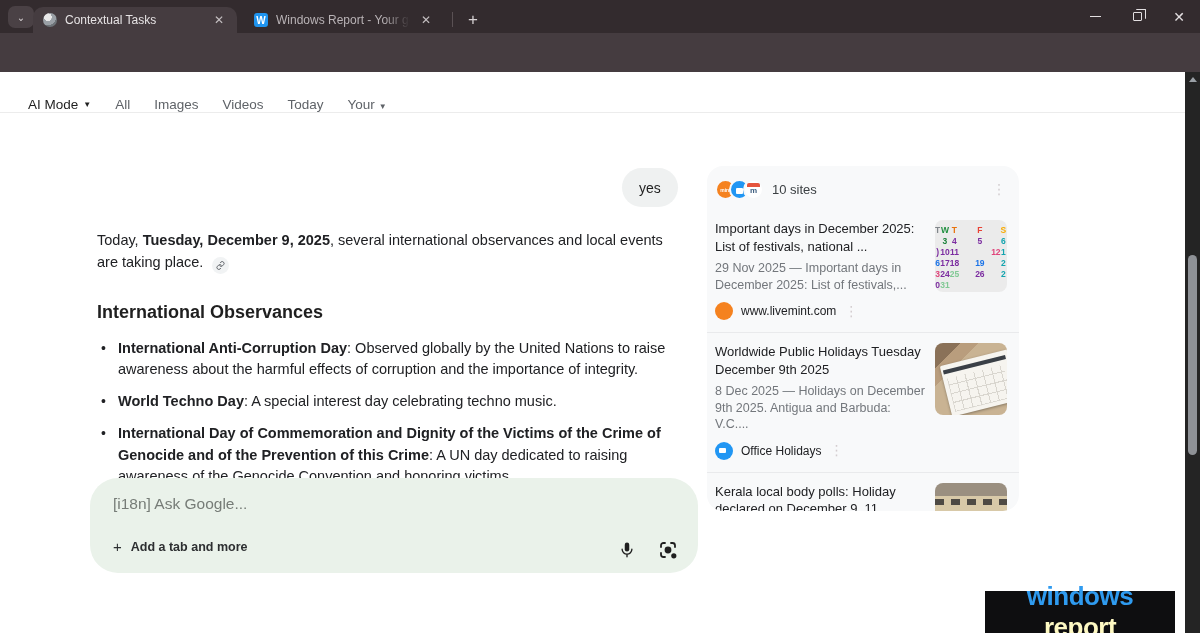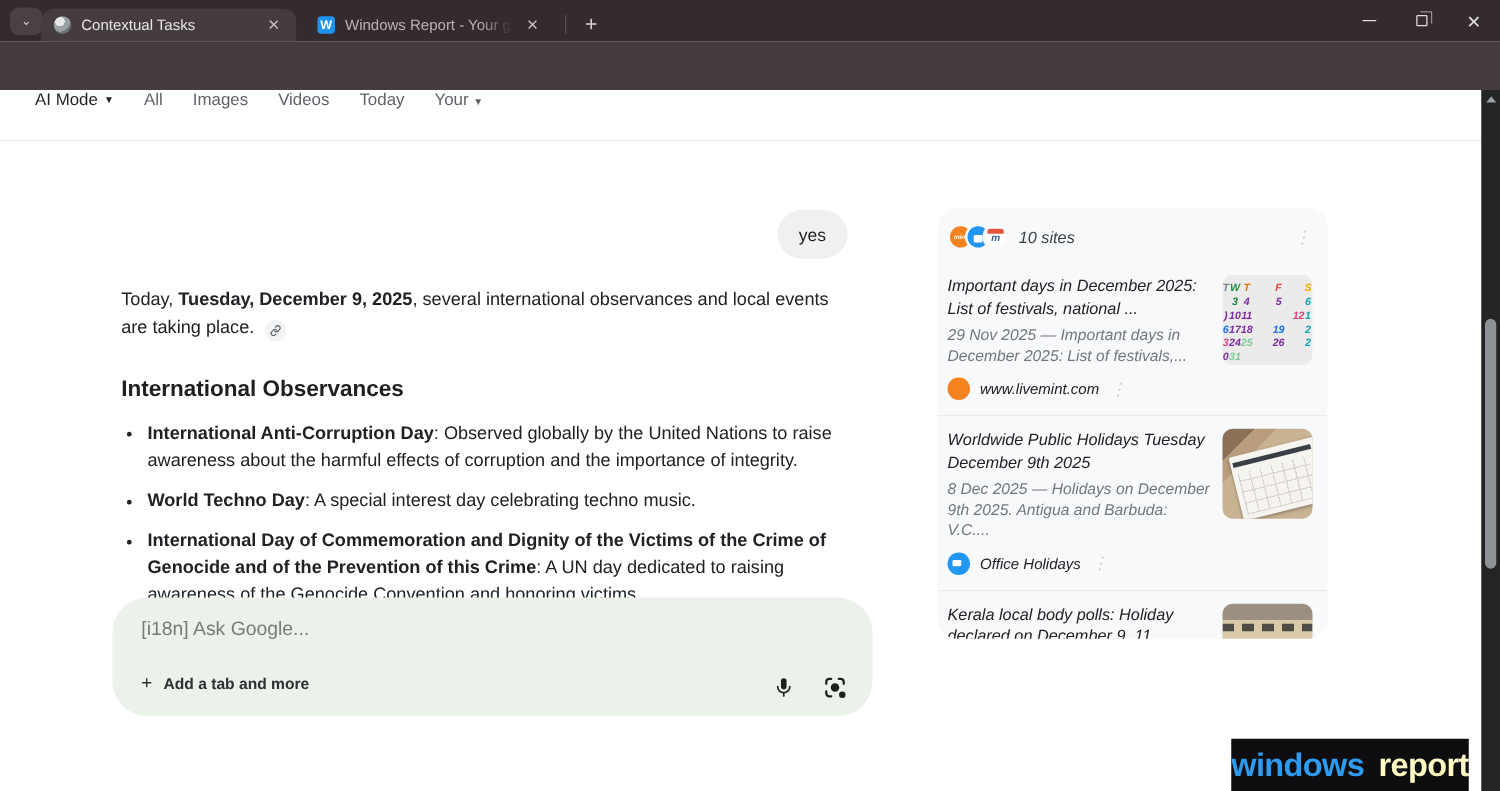--- a/index.html
+++ b/index.html
@@ -52,21 +52,21 @@
             display:flex; align-items:center; justify-content:center; }
   .kebab { color:#d3cdcf; font-size:14px; letter-spacing:0; line-height:5px; text-align:center; }
   .kebab-toolbar { position:absolute; left:1174px; top:45px; width:16px; height:18px;
                    display:flex; align-items:center; justify-content:center; }
   .rec-dot { position:absolute; left:662px; top:39px; width:5px; height:5px; border-radius:1px; background:#e0561f; }
 
   
   .page { position:absolute; left:0; top:72px; width:1200px; height:561px; background:#fff; overflow:hidden; }
 
   .results-nav { position:absolute; left:0; top:0; width:1185px; height:41px; border-bottom:1px solid #ececec;
-                 display:flex; align-items:flex-start; padding-left:28px; gap:24px; font-size:13.5px; }
+                 display:flex; align-items:flex-end; padding-left:28px; gap:24px; font-size:13.5px; }
   .ai-mode { color:#1f1f1f; display:flex; align-items:center; gap:5px; }
   .nav-link { color:#5f6368; }
   .caret { font-size:8px; color:inherit; }
 
   .user-bubble { position:absolute; left:622px; top:96px; height:39px; padding:0 17px; border-radius:20px;
                  background:#eff1f1; color:#1f1f1f; font-size:14px; display:flex; align-items:center; }
 
   .answer { position:absolute; left:97px; top:152px; width:582px; color:#202124; }
   .answer p.intro { font-size:14.5px; line-height:21.5px; margin-top:6px; }
   .link-chip { display:inline-flex; width:17px; height:17px; border-radius:50%; background:#f1f3f4;
@@ -81,22 +81,22 @@
   .composer input { position:absolute; left:23px; top:17px; width:430px; border:none; outline:none;
                     background:transparent; font-size:15.5px; color:#6d28d9; font-family:inherit; }
   .composer input::placeholder { color:#767c77; opacity:1; }
   .add-tab-btn { position:absolute; left:23px; top:60px; display:flex; align-items:center; gap:9px;
                  font-size:12.5px; font-weight:bold; color:#2d2f31; }
   .plus-glyph { font-size:15px; font-weight:normal; }
   .mic-btn { position:absolute; left:528px; top:62px; }
   .lens-btn { position:absolute; left:568px; top:62px; }
 
   
-  .sidebar { position:absolute; left:750px; top:94px; width:312px; height:345px; border-radius:16px;
-             background:#f8f9fa; overflow:hidden;font-style:italic; }
+  .sidebar { position:absolute; left:707px; top:94px; width:312px; height:345px; border-radius:16px;
+             background:#f8f9fa; overflow:hidden; }
   .sb-header { display:flex; align-items:center; padding:13px 12px 10px 8px; }
   .fav-cluster { display:flex; margin-right:8px; }
   .fav-cluster .fc { width:21px; height:21px; border-radius:50%; border:2px solid #f8f9fa; flex:0 0 auto; }
   .fc.mint { background:#f5821f; color:#fff; font-size:5px; font-weight:bold; display:flex; align-items:center; justify-content:center; }
   .fc.blue { background:#2196f3; margin-left:-7px; position:relative; }
   .fc.blue::after { content:""; position:absolute; left:5px; top:7px; width:7px; height:6px; background:#fff; border-radius:1px; }
   .fc.cal { background:#fff; margin-left:-7px; position:relative; border:2px solid #f8f9fa; }
   .fc.cal::before { content:""; position:absolute; left:2px; top:2px; width:13px; height:4px; background:#e5543d; border-radius:2px 2px 0 0; }
   .fc.cal::after { content:"m"; position:absolute; left:5px; top:5px; font-size:8px; color:#3b5c7e; font-weight:bold; }
   .sb-sites { font-size:13px; color:#3c4043; flex:1; }
@@ -131,21 +131,21 @@
         background:repeating-linear-gradient(90deg,#4e4a44 0 9px,#d8c9a8 9px 16px); }
 
   
   .scrollbar { position:absolute; left:1185px; top:0; width:15px; height:561px; background:#242424; }
   .scroll-up { position:absolute; left:3.5px; top:5px; width:0; height:0;
                border-left:4px solid transparent; border-right:4px solid transparent; border-bottom:5px solid #9aa0a6; }
   .scroll-thumb { position:absolute; left:3px; top:183px; width:9px; height:200px; border-radius:5px; background:#8e9196; }
 
   
   .watermark { position:absolute; left:985px; top:519px; width:190px; height:42px; background:#0e0e10;
-               display:flex; align-items:center; justify-content:space-between; font-size:26px; font-weight:bold; letter-spacing:-0.5px; }
+               display:flex; align-items:center; justify-content:center; font-size:26px; font-weight:bold; letter-spacing:-0.5px;flex-direction:column; }
   .wm-blue { color:#2f9bf0; }
   .wm-white { color:#fef9c3; }
 
   svg.ico { display:block; }
 </style>
 </head>
 <body>
 
 <div class="titlebar">
   <div class="tab-search-btn">

